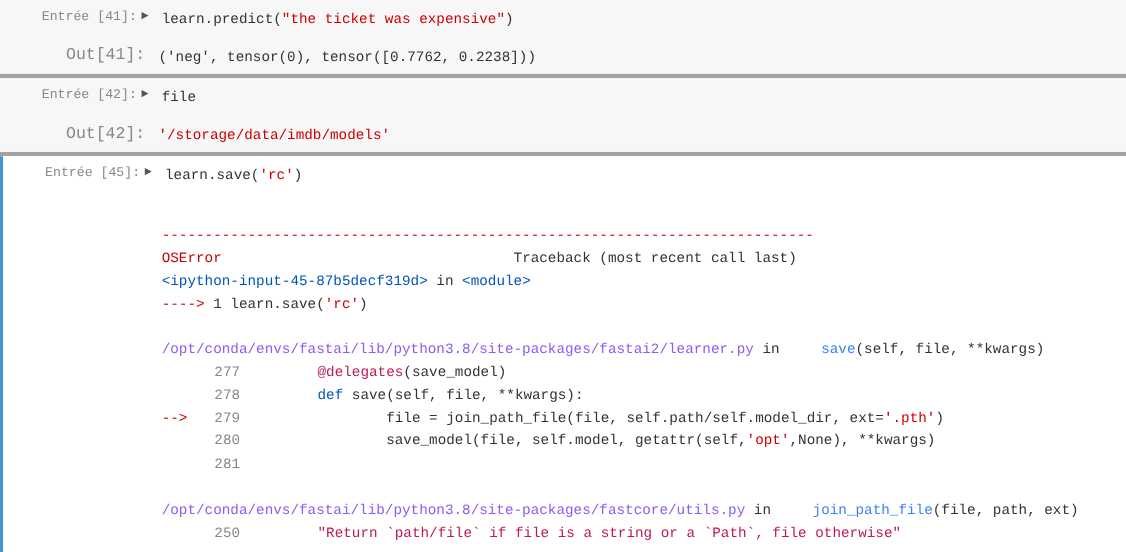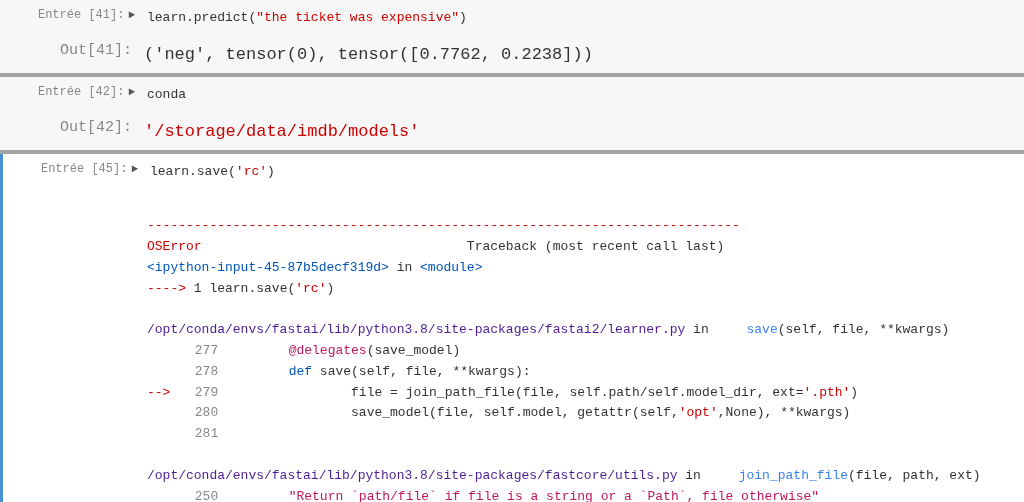--- a/index.html
+++ b/index.html
@@ -59,21 +59,21 @@
       min-width: 140px;
       text-align: right;
       color: #888;
       padding-right: 8px;
       font-size: 15px;
       padding-top: 2px;
     }
     .output-content {
       flex: 1;
       font-family: 'Courier New', Courier, monospace;
-      font-size: 17px;
+      font-size: 13px;
       line-height: 1.5;
       color: #333;
       padding: 2px 4px;
     }
     .cell-error-area {
       background: #fff;
       border-left: 3px solid #4a90d9;
     }
     .error-output {
       display: flex;
@@ -99,21 +99,21 @@
     .str-red { color: #cc0000; }
     .str-green { color: #be185d; }
     .kw-blue { color: #0055bb; }
     .error-dashes { color: #cc0000; }
     .error-type { color: #cc0000; }
     .error-traceback { color: #333; }
     .link-blue { color: #0055bb; }
     .arrow { color: #cc0000; }
     .num-line { color: #888; min-width: 40px; display: inline-block; text-align: right; margin-right: 8px; }
     .arrow-line { color: #cc0000; }
-    .path-link { color: #4c1d95; }
+    .path-link { color: #8b5cf6; }
     .func-link { color: #3b82f6; margin-left: 30px; }
     .ext-str { color: #cc0000; }
     .input-in {
       background: #f7f7f7;
     }
     .input-active-bg {
       background: #ffffff;
     }
   </style>
 </head>
@@ -134,21 +134,21 @@
       <div class="output-content">('neg', tensor(0), tensor([0.7762, 0.2238]))</div>
     </div>
   </div>
 
   <div class="cell">
     <div class="cell-input input-in">
       <div class="cell-label">
         <span>Entrée [42]:</span>
         <span class="run-icon">►</span>
       </div>
-      <div class="cell-code"><span>conda</span></div>
+      <div class="cell-code"><span>file</span></div>
     </div>
     <div class="cell-output">
       <div class="output-label">Out[42]:</div>
       <div class="output-content"><span class="str-red">'/storage/data/imdb/models'</span></div>
     </div>
   </div>
 
   <div class="cell cell-error-area">
     <div class="cell-input input-active-bg">
       <div class="cell-label">

